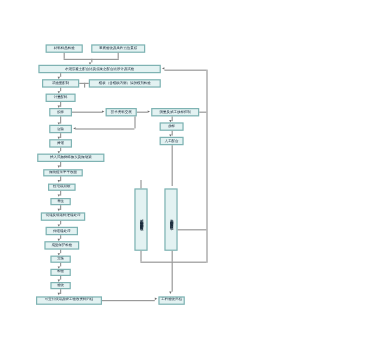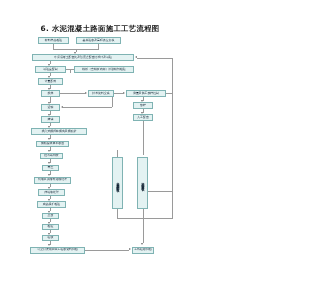--- a/index.html
+++ b/index.html
@@ -78,21 +78,20 @@
     border-top:1.6px solid transparent;
     border-bottom:1.6px solid transparent;
     border-left:2.2px solid #6f6f6f;
   }
 </style>
 </head>
 <body>
 
 <div id="page">
 
-  <div class="title">6. 水泥混凝土路面施工工艺流程图</div>
 
   <div class="box" style="left:38px;top:37px;width:31px;height:7px;">材料样品检验</div>
 
   <div class="box" style="left:76px;top:37px;width:45px;height:7px;">基底验收及高程点位复核</div>
 
   <div class="ln v" style="left:53px;top:44px;height:5px;"></div>
   <div class="ln v" style="left:98px;top:44px;height:5px;"></div>
   <div class="ln h" style="left:53px;top:49px;width:45.6px;"></div>
   <div class="ln v" style="left:76px;top:49px;height:3px;"></div>
   <div class="ar down" style="left:74.4px;top:51.6px;"></div>

